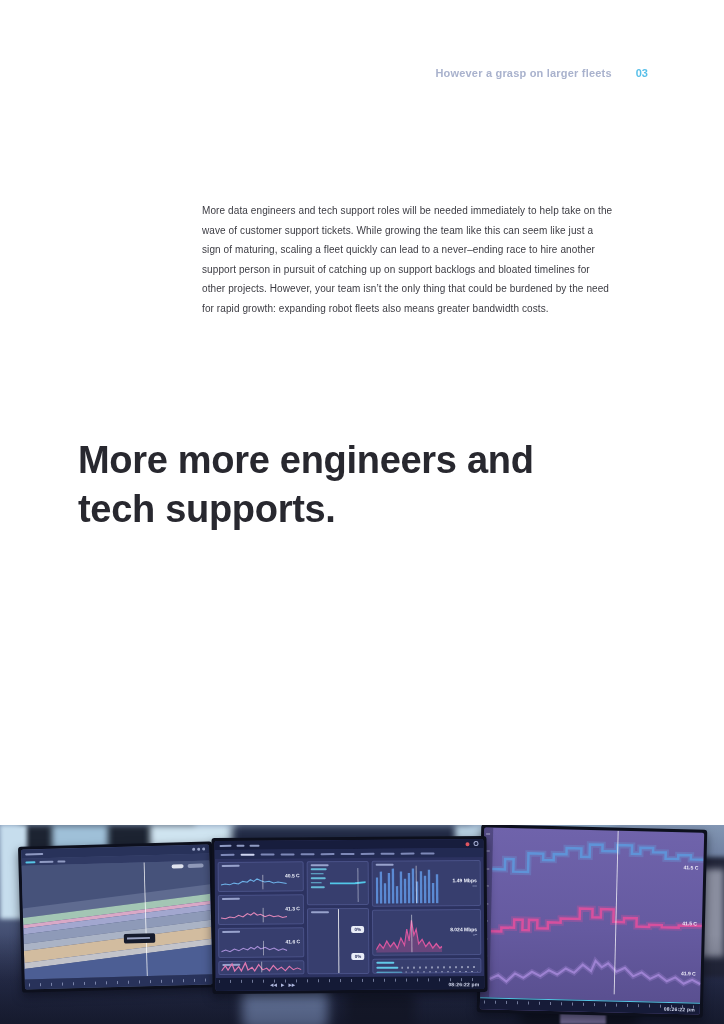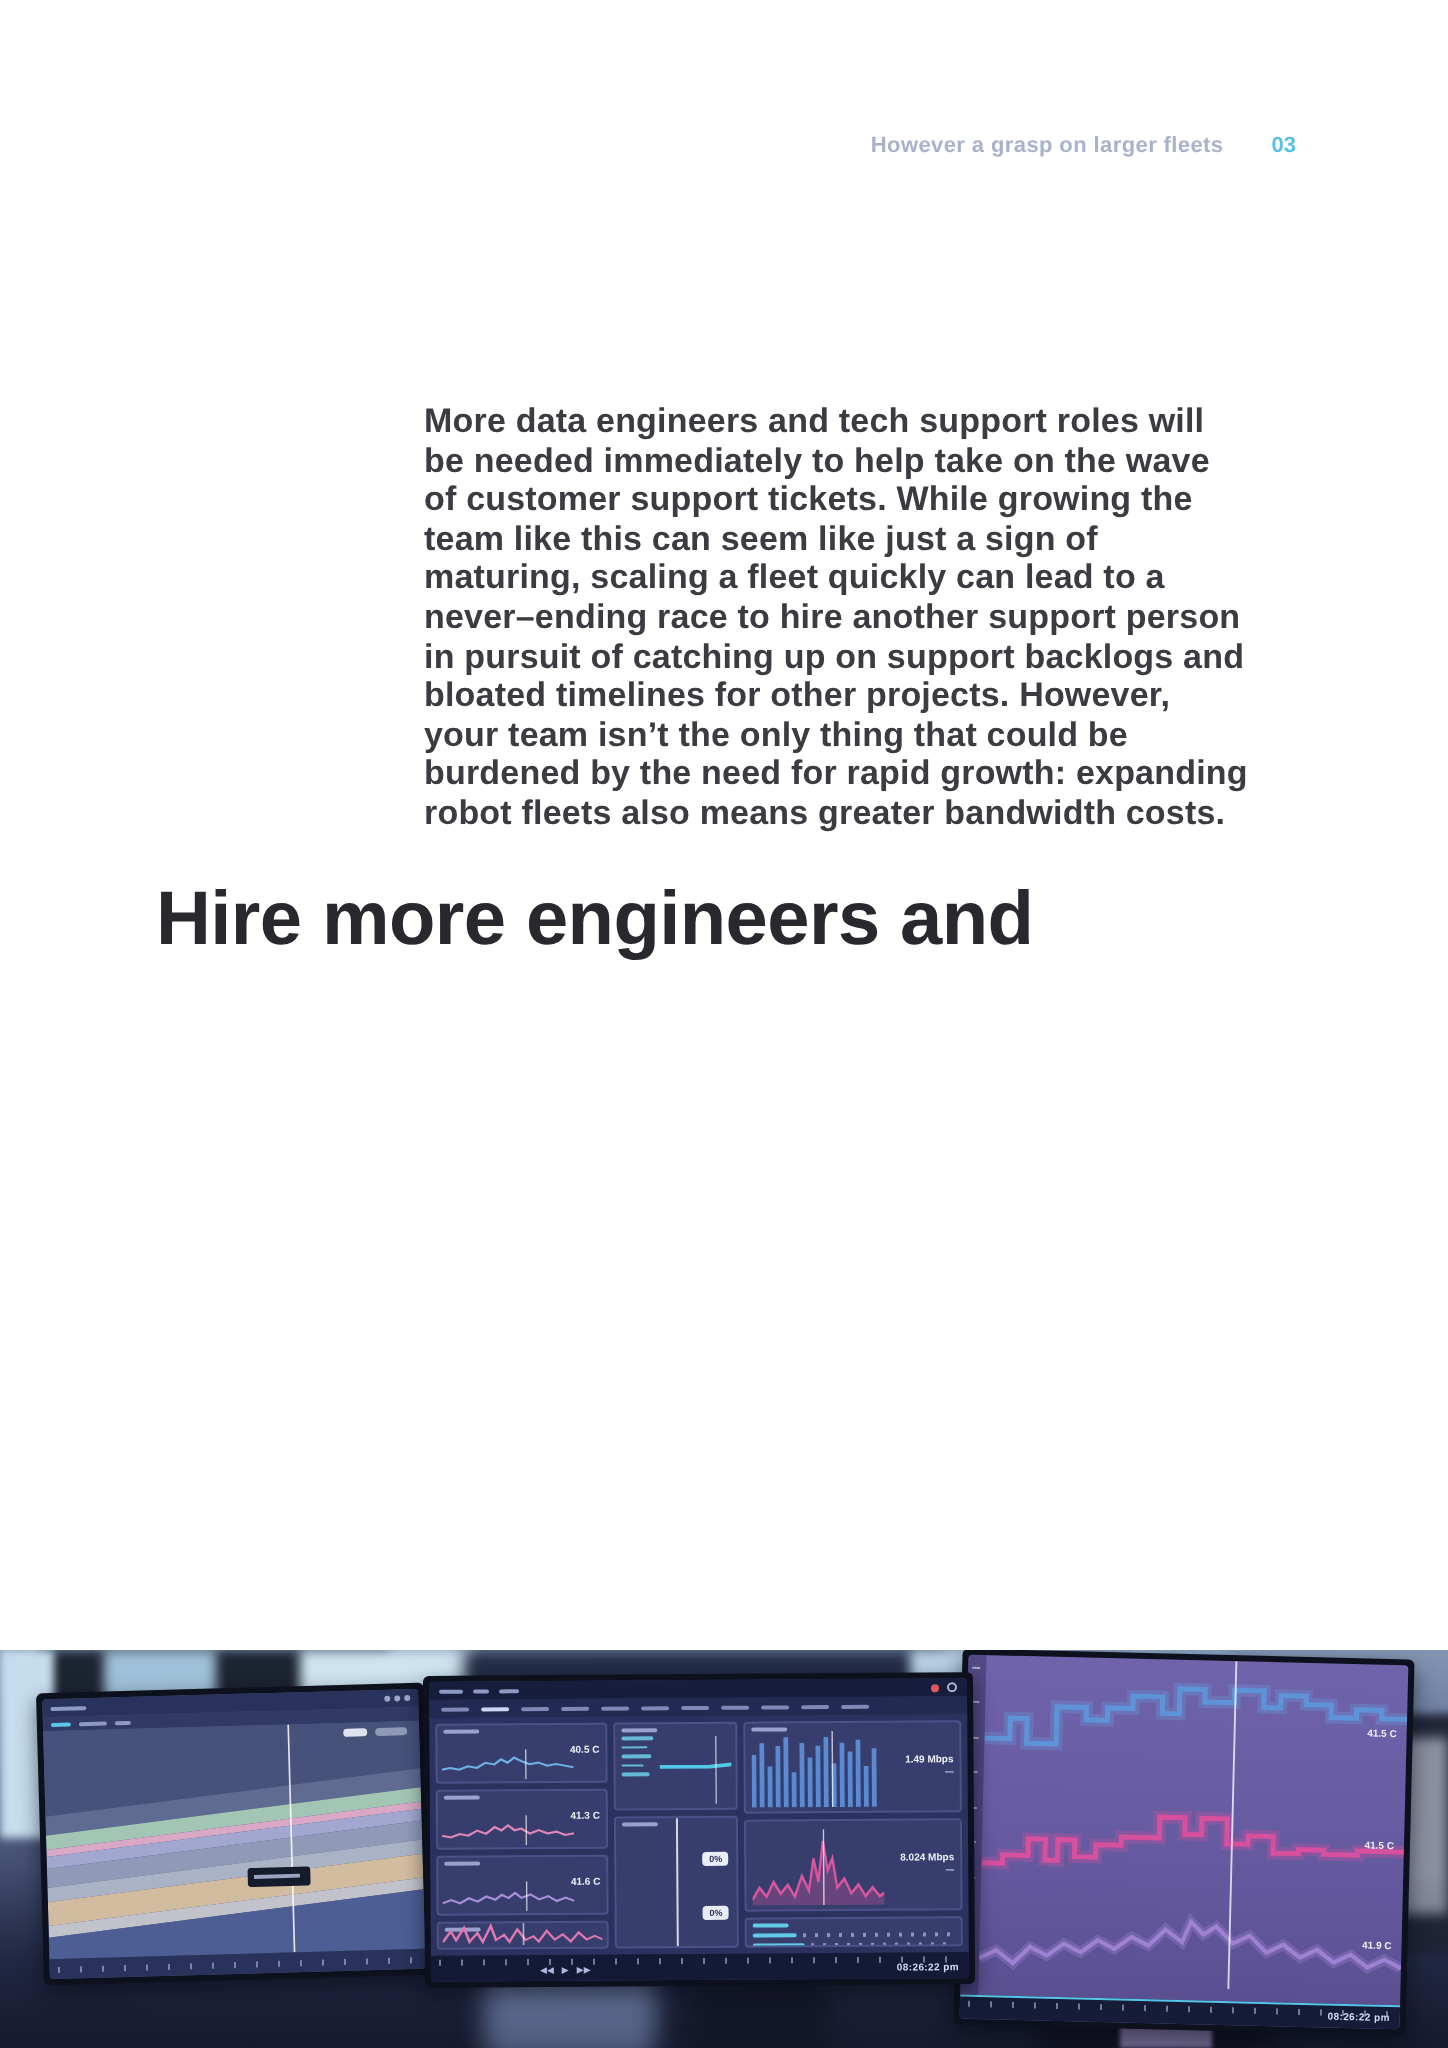--- a/index.html
+++ b/index.html
@@ -14,22 +14,22 @@
   
   .running-head {
     position: absolute; top: 67px; right: 76px;
     display: flex; align-items: baseline; gap: 24px;
   }
   .running-title { font-size: 11px; font-weight: 700; letter-spacing: .2px; color: #a9b2cd; }
   .page-number  { font-size: 11px; font-weight: 700; color: #57bfe9; }
 
   
   .body-par {
-    position: absolute; left: 212px; top: 201px; width: 412px;
-    font-size: 17px; line-height: 19.6px; color: #3b3b42; letter-spacing: .1px; font-weight: bold;
+    position: absolute; left: 202px; top: 201px; width: 412px;
+    font-size: 10px; line-height: 19.6px; color: #3b3b42; letter-spacing: .1px;
   }
 
   
   .heading {
     position: absolute; left: 78px; top: 436px;
     font-size: 38px; line-height: 49px; font-weight: 600;
     letter-spacing: -0.3px; color: #28282f;
   }
 
   
@@ -110,21 +110,21 @@
 
 <div class="page">
 
   <div class="running-head">
     <span class="running-title">However a grasp on larger fleets</span>
     <span class="page-number">03</span>
   </div>
 
   <p class="body-par">More data engineers and tech support roles will be needed immediately to help take on the wave of customer support tickets. While growing the team like this can seem like just a sign of maturing, scaling a fleet quickly can lead to a never–ending race to hire another support person in pursuit of catching up on support backlogs and bloated timelines for other projects. However, your team isn’t the only thing that could be burdened by the need for rapid growth: expanding robot fleets also means greater bandwidth costs.</p>
 
-  <h1 class="heading"><span>Hire more engineers and</span><br></h1>
+  <h1 class="heading"><span>More more engineers and</span><br><span>tech supports.</span></h1>
 
   <div class="photo">
 
     <div class="abs blur3" style="left:20px;top:0;width:175px;height:58px;background:#1c2331;"></div>
     <div class="abs blur2" style="left:0;top:0;width:27px;height:94px;background:#c6dded;"></div>
     <div class="abs blur3" style="left:52px;top:0;width:56px;height:38px;background:#9fc0d8;"></div>
     <div class="abs blur3" style="left:150px;top:0;width:88px;height:45px;background:#cfe4f0;"></div>
     <div class="abs blur4" style="left:232px;top:0;width:240px;height:40px;background:#232c46;"></div>
     <div class="abs blur3" style="left:455px;top:0;width:48px;height:33px;background:#b9d2e4;"></div>
     <div class="abs blur4" style="left:558px;top:0;width:56px;height:30px;background:#8fb0cc;"></div>

